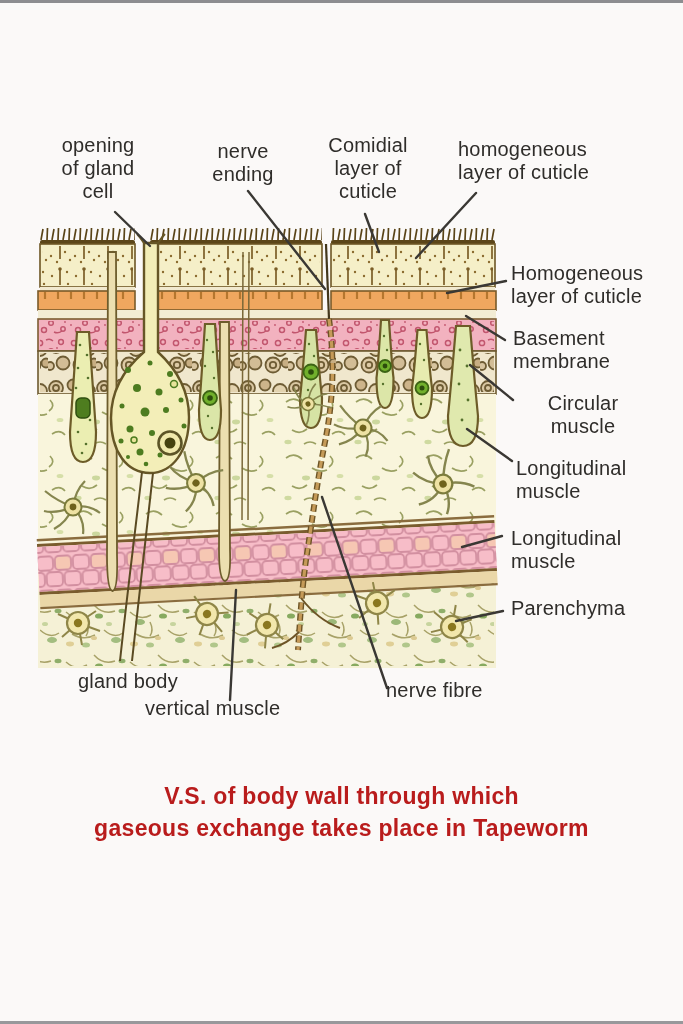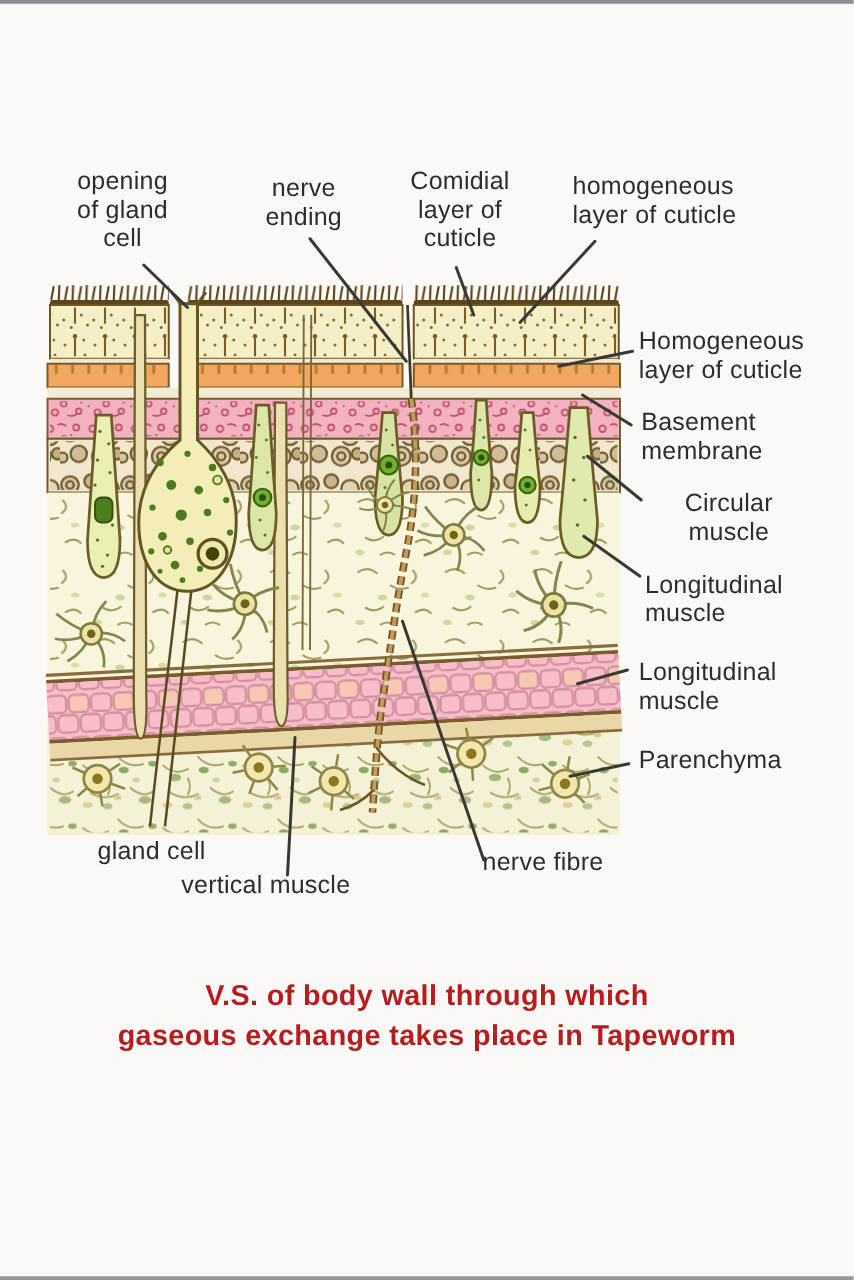--- a/index.html
+++ b/index.html
@@ -351,21 +351,21 @@
 layer of cuticle</div>
   <div class="lbl lbl-basement">Basement
 membrane</div>
   <div class="lbl lbl-circular">Circular
 muscle</div>
   <div class="lbl lbl-long1">Longitudinal
 muscle</div>
   <div class="lbl lbl-long2">Longitudinal
 muscle</div>
   <div class="lbl lbl-parench">Parenchyma</div>
-  <div class="lbl lbl-gland">gland cell</div>
+  <div class="lbl lbl-gland">gland body</div>
   <div class="lbl lbl-vertical">vertical muscle</div>
   <div class="lbl lbl-nervefib">nerve fibre</div>
 
   <div class="caption">
     <div>V.S. of body wall through which</div>
     <div>gaseous exchange takes place in Tapeworm</div>
   </div>
 </div>
 
 </body></html>

